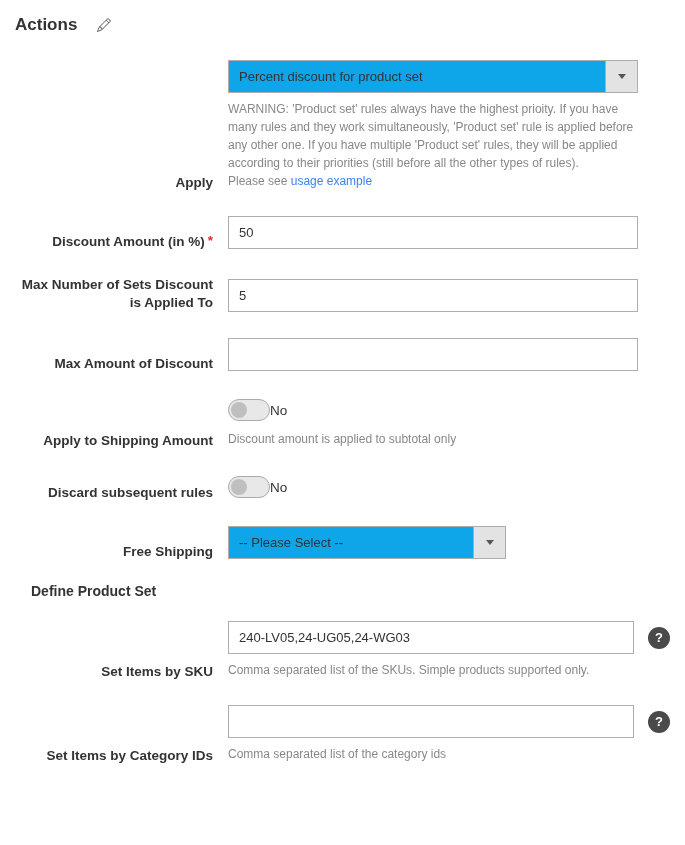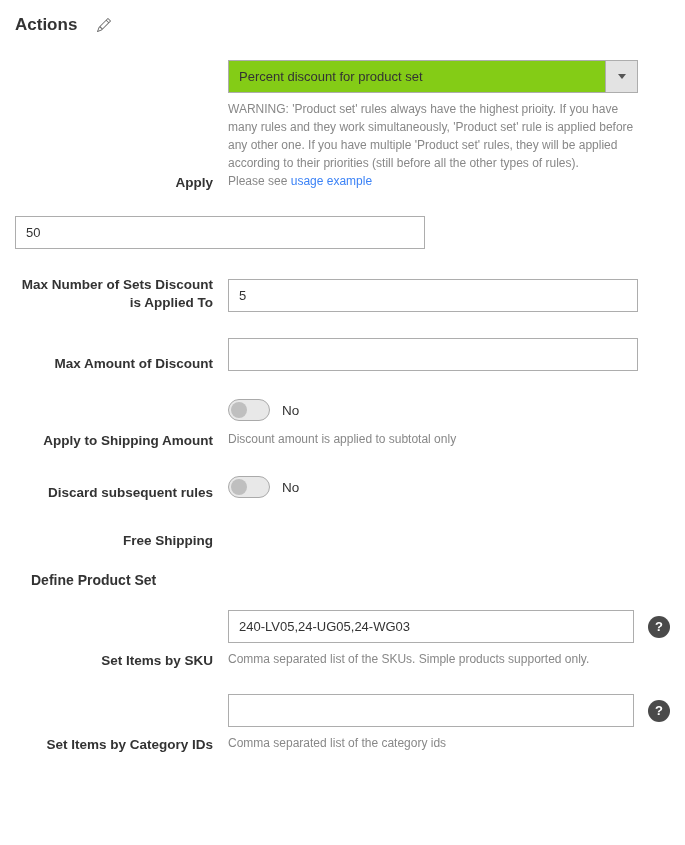--- a/index.html
+++ b/index.html
@@ -91,21 +91,21 @@
     .select-display {
       flex: 1;
       height: 33px;
       border: 1px solid #adadad;
       border-right: none;
       padding: 0 10px;
       display: flex;
       align-items: center;
       font-size: 13px;
       color: #333;
-      background: #84cc16;
+      background: #0ea5e9;
     }
     .select-display.narrow {
       max-width: 245px;
     }
     .select-button {
       width: 33px;
       height: 33px;
       border: 1px solid #adadad;
       background: #e3e3e3;
       display: flex;
@@ -124,21 +124,20 @@
       line-height: 1.5;
       margin-top: 7px;
     }
     .field-note a {
       color: #3b82f6;
       text-decoration: none;
     }
     .toggle-row {
       display: flex;
       align-items: center;
-      gap: 12px;
       height: 26px;
     }
     .toggle {
       width: 42px;
       height: 22px;
       border-radius: 11px;
       border: 1px solid #aaa;
       background: #e8e8e8;
       position: relative;
       cursor: pointer;
@@ -208,20 +207,23 @@
       </div>
     </div>
     <div class="field-note">
       <span>WARNING: 'Product set' rules always have the highest prioity. If you have many rules and they work simultaneously, 'Product set' rule is applied before any other one. If you have multiple 'Product set' rules, they will be applied according to their priorities (still before all the other types of rules).</span><br>
       <span>Please see </span><a href="#">usage example</a>
     </div>
   </div>
 </div>
 
 <div class="field-row">
+  <div class="field-label">
+    <span>Discount Amount (in %)</span><span class="required-mark">*</span>
+  </div>
   <div class="field-control">
     <input type="text" value="50" style="">
   </div>
 </div>
 
 <div class="field-row">
   <div class="field-label multiline">Max Number of Sets Discount is Applied To</div>
   <div class="field-control">
     <input type="text" value="5" style="">
   </div>
@@ -254,20 +256,30 @@
       <div class="toggle">
         <div class="toggle-knob"></div>
       </div>
       <span class="toggle-label">No</span>
     </div>
   </div>
 </div>
 
 <div class="field-row field-row-tight">
   <div class="field-label">Free Shipping</div>
+  <div class="field-control">
+    <div class="select-wrapper narrow">
+      <div class="select-display narrow">-- Please Select --</div>
+      <div class="select-button">
+        <svg viewBox="0 0 10 6">
+            <path d="M0 0 L10 0 L5 6 Z"></path>
+          </svg>
+      </div>
+    </div>
+  </div>
 </div>
 
 <div class="subsection-title">Define Product Set</div>
 
 <div class="field-row">
   <div class="field-label">Set Items by SKU</div>
   <div style="flex:1;">
     <div class="field-control-with-help">
       <div class="field-control">
         <input type="text" value="240-LV05,24-UG05,24-WG03" style="">

